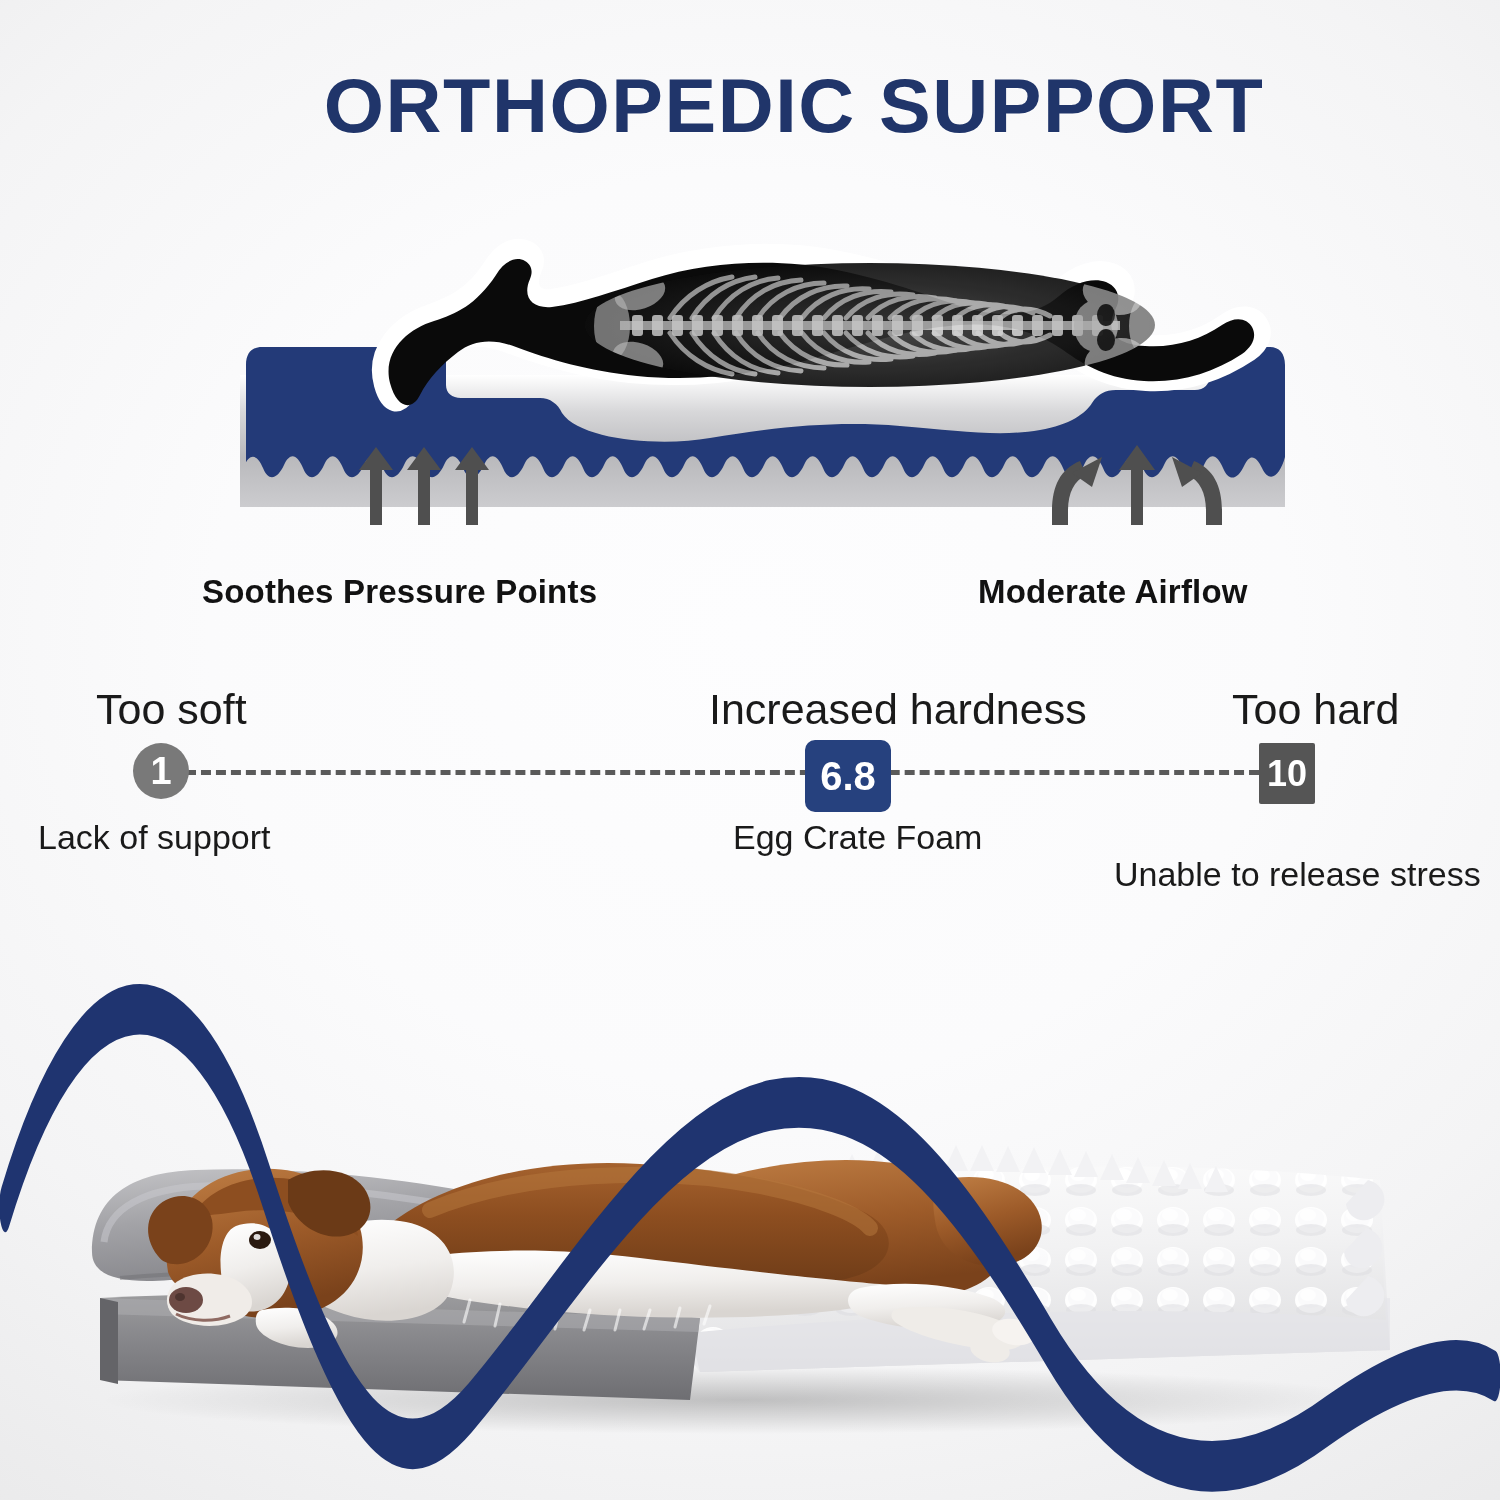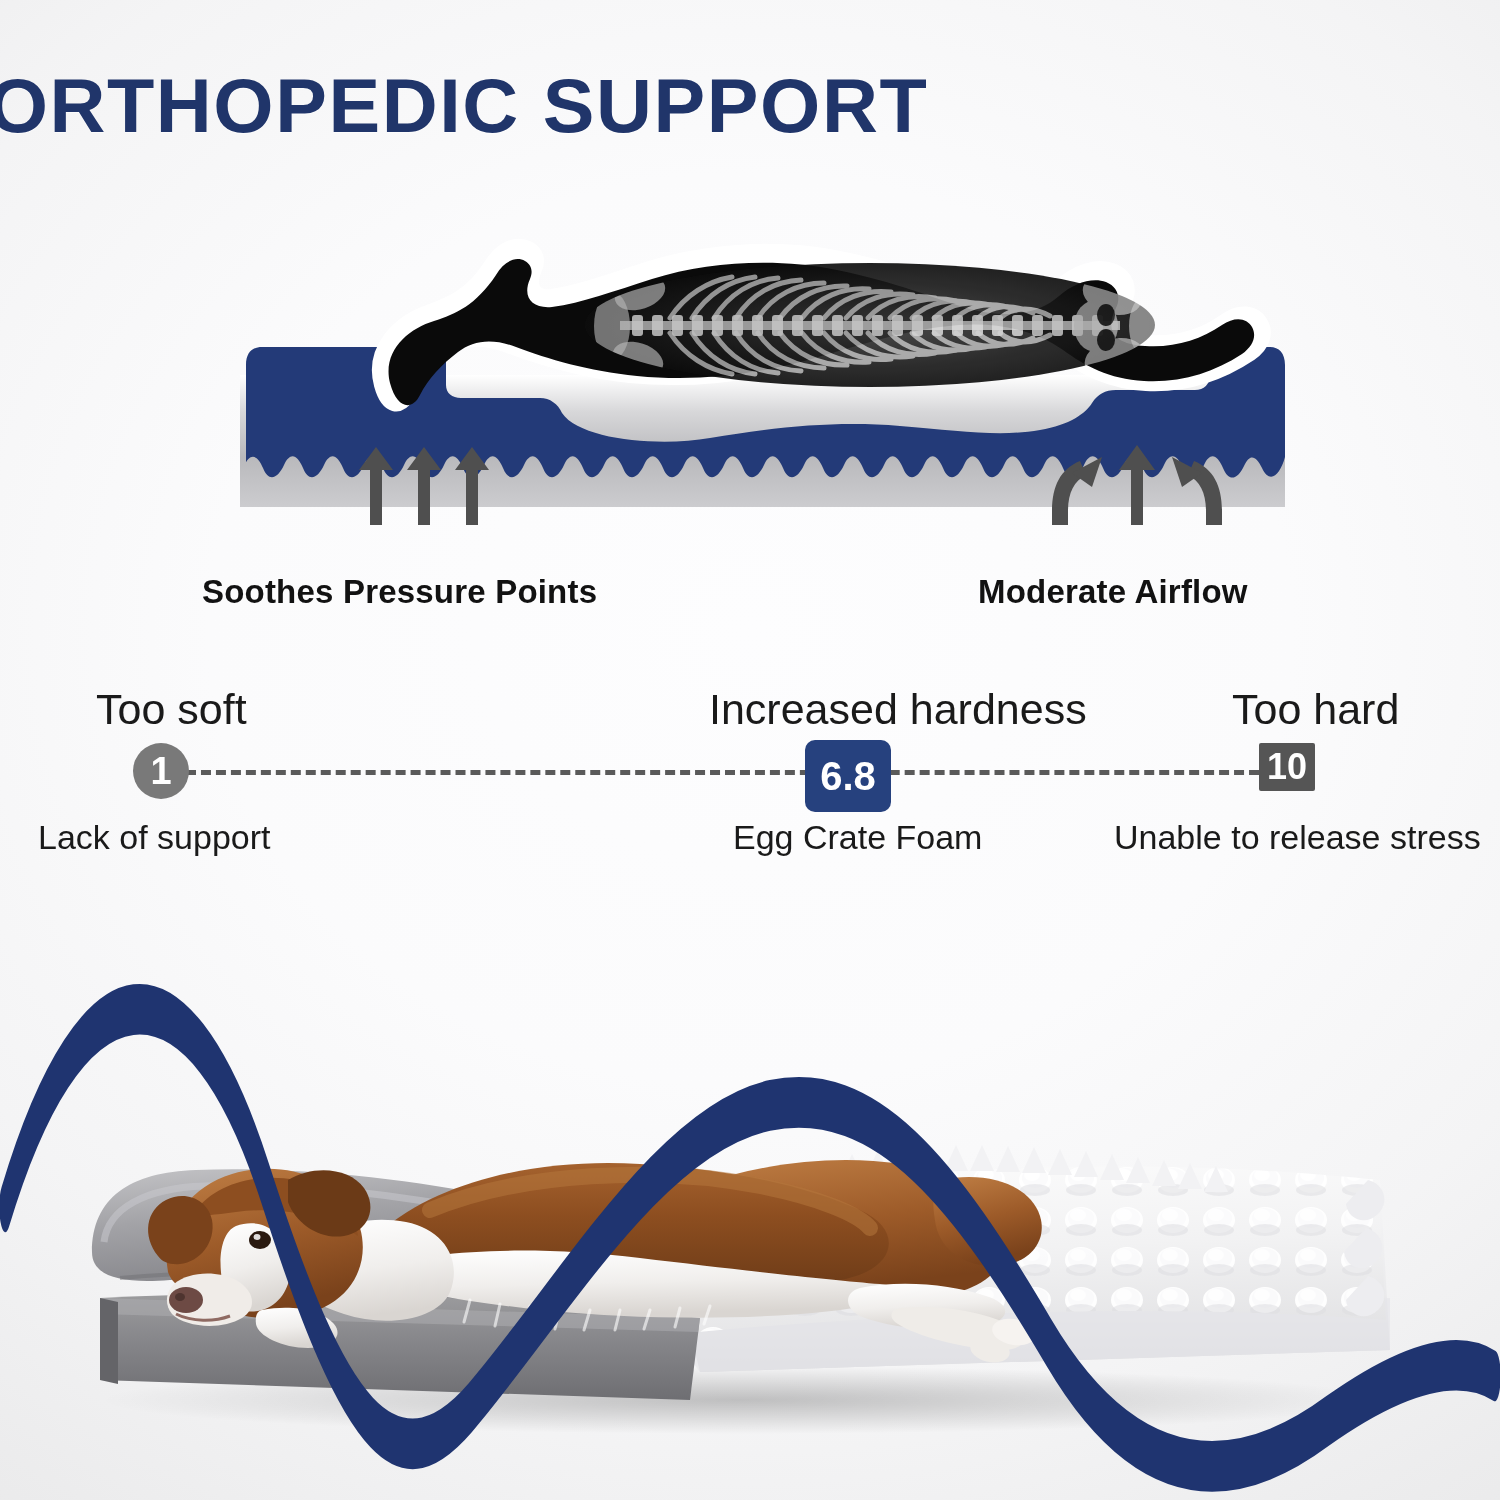--- a/index.html
+++ b/index.html
@@ -5,21 +5,21 @@
   * { margin:0; padding:0; box-sizing:border-box; }
   html,body { width:1500px; height:1500px; }
   body{
     font-family:"Liberation Sans", sans-serif;
     background:
       radial-gradient(ellipse 95% 80% at 50% 42%, #fdfdfe 0%, #fbfbfc 38%, #f4f4f5 66%, #ececed 86%, #e7e7e8 100%);
     position:relative; overflow:hidden;
   }
 
   
-  #title-block{ position:absolute; top:62px; left:0; width:1236px; text-align:left; }
+  #title-block{ position:absolute; top:62px; left:16px; width:1236px; text-align:right; }
   #page-title{
     font-family:"Liberation Sans Narrow","Liberation Sans",sans-serif;
     font-weight:700; font-size:76px; letter-spacing:1.5px;
     color:#20356A; white-space:nowrap; transform:scaleX(1.02);
     text-shadow:0 1px 0 rgba(255,255,255,.6);
   }
 
   
   #cross-section{ position:absolute; left:240px; top:225px; width:1045px; height:300px; }
   #cross-section svg{ display:block; width:100%; height:100%; }
@@ -44,21 +44,21 @@
   }
   .scale-top-label{ font-size:43px; top:0px; }
   .scale-bot-label{ font-size:34px; top:133px; }
 
   #top-too-soft{ left:96px; }
   #top-moderate{ left:709px; }
   #top-too-hard{ left:1232px; }
 
   #bot-lack{ left:38px; }
   #bot-egg { left:733px; }
-  #bot-unable{ left:1114px; }
+  #bot-unable{ left:1114px;margin-top:37px; }
 
   
   #scale-track{
     position:absolute; left:186px; top:85px; width:1088px; height:0;
     border-top:5px dashed #5a5a5a;
   }
 
   
   .marker{
     position:absolute; display:flex; align-items:center; justify-content:center;
@@ -67,21 +67,21 @@
   }
   #marker-1{
     left:133px; top:58px; width:56px; height:56px;
     background:#797979; border-radius:50%; font-size:38px;
   }
   #marker-68{
     left:805px; top:55px; width:86px; height:72px;
     background:#26417E; border-radius:10px; font-size:40px;
   }
   #marker-10{
-    left:1259px; top:58px; width:56px; height:48px;
+    left:1259px; top:58px; width:56px; height:61px;
     background:#555555; border-radius:2px; font-size:36px;
   }
 
   
   #product-scene{ position:absolute; left:0; top:880px; width:1500px; height:620px; }
   #product-scene > svg{ position:absolute; left:0; top:0; width:1500px; height:620px; }
 
   #wave-line{ position:absolute; left:230px; top:8px; width:1130px; height:110px; }
 </style>
 </head>

